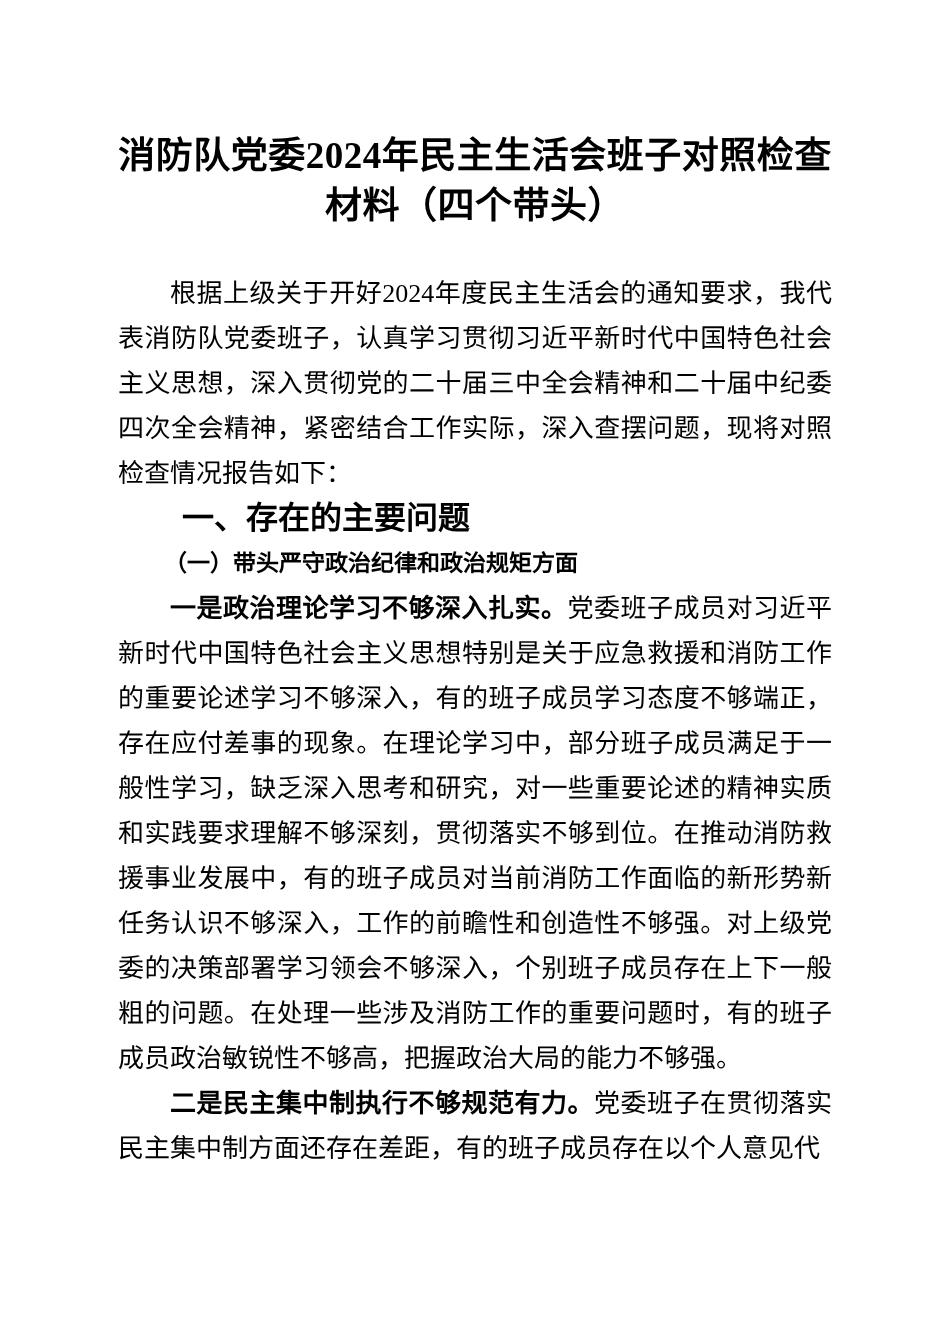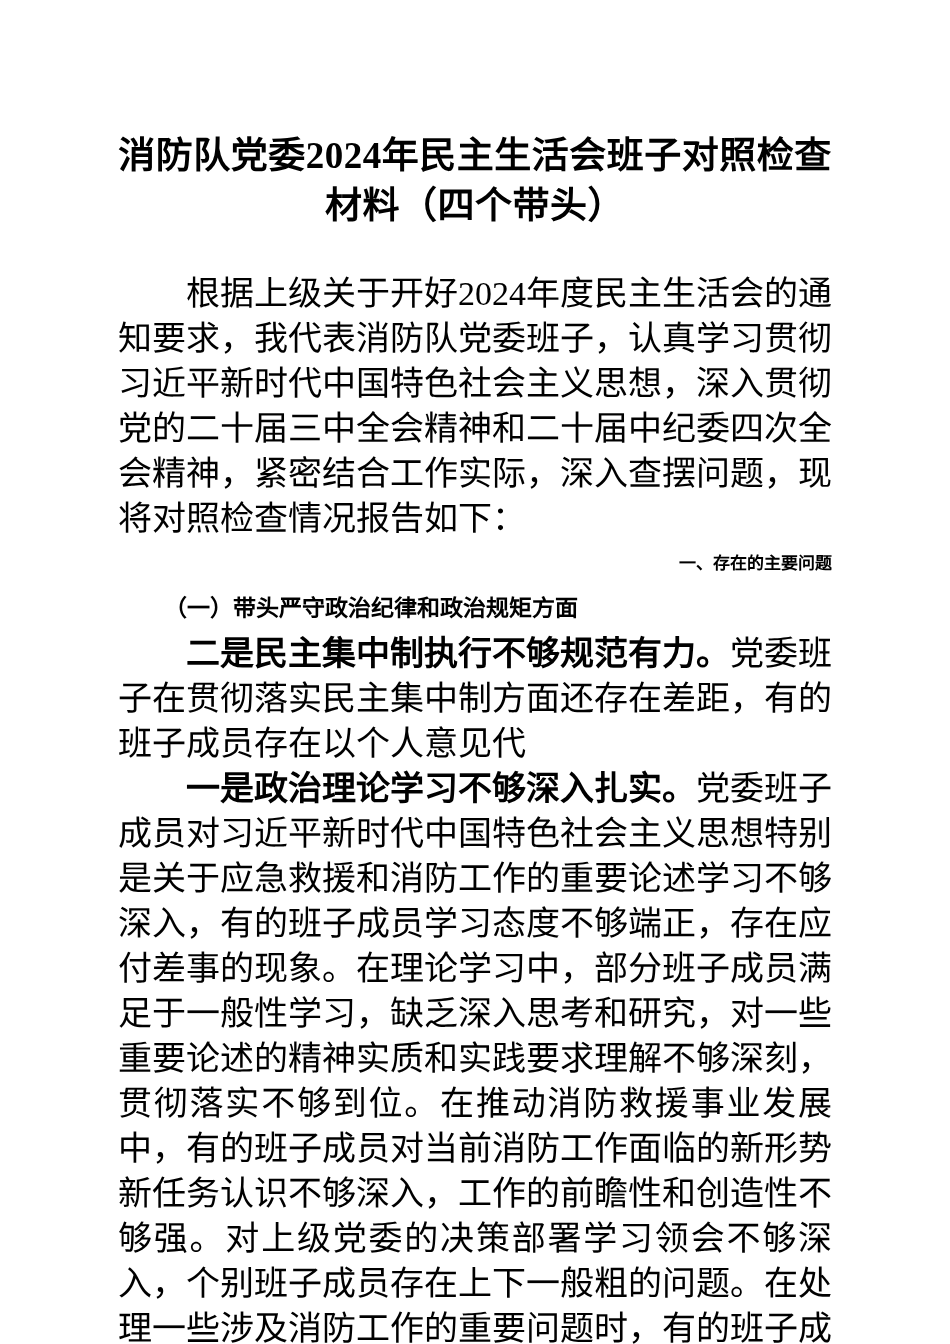--- a/index.html
+++ b/index.html
@@ -27,35 +27,34 @@
     margin-bottom: 40px;
     font-size: 37px;
     line-height: 50px;
     font-weight: 700;
     text-align: center;
     letter-spacing: 0.5px;
     font-family: "Liberation Serif", "DejaVu Serif", serif;
   }
   p.body-para {
     margin: 0;
-    font-size: 34px;
+    font-size: 26px;
     line-height: 45px;
     text-align: justify;
     text-indent: 2em;
     font-family: "Liberation Serif", "DejaVu Serif", serif;
     font-weight: 400;
   }
   .heading-black {
     margin: 0;
-    font-size: 17px;
+    font-size: 32px;
     line-height: 45px;
     text-indent: 2em;
     font-weight: 700;
     font-family: "Liberation Sans", "DejaVu Sans", sans-serif;
-    text-align: right;
   }
   .heading-kai {
     margin: 0;
     font-size: 23px;
     line-height: 45px;
     text-indent: 2em;
     font-weight: 700;
     font-family: "Liberation Serif", "DejaVu Serif", serif;
   }
   .lead-bold {
@@ -69,18 +68,18 @@
   <div class="content">
 
     <h1 class="doc-title">消防队党委2024年民主生活会班子对照检查材料（四个带头）</h1>
 
     <p class="body-para">根据上级关于开好2024年度民主生活会的通知要求，我代表消防队党委班子，认真学习贯彻习近平新时代中国特色社会主义思想，深入贯彻党的二十届三中全会精神和二十届中纪委四次全会精神，紧密结合工作实际，深入查摆问题，现将对照检查情况报告如下：</p>
 
     <h2 class="heading-black">一、存在的主要问题</h2>
 
     <h3 class="heading-kai">（一）带头严守政治纪律和政治规矩方面</h3>
 
+    <p class="body-para"><span class="lead-bold">一是政治理论学习不够深入扎实。</span><span>党委班子成员对习近平新时代中国特色社会主义思想特别是关于应急救援和消防工作的重要论述学习不够深入，有的班子成员学习态度不够端正，存在应付差事的现象。在理论学习中，部分班子成员满足于一般性学习，缺乏深入思考和研究，对一些重要论述的精神实质和实践要求理解不够深刻，贯彻落实不够到位。在推动消防救援事业发展中，有的班子成员对当前消防工作面临的新形势新任务认识不够深入，工作的前瞻性和创造性不够强。对上级党委的决策部署学习领会不够深入，个别班子成员存在上下一般粗的问题。在处理一些涉及消防工作的重要问题时，有的班子成员政治敏锐性不够高，把握政治大局的能力不够强。</span></p>
+
     <p class="body-para"><span class="lead-bold">二是民主集中制执行不够规范有力。</span><span>党委班子在贯彻落实民主集中制方面还存在差距，有的班子成员存在以个人意见代</span></p>
-
-    <p class="body-para"><span class="lead-bold">一是政治理论学习不够深入扎实。</span><span>党委班子成员对习近平新时代中国特色社会主义思想特别是关于应急救援和消防工作的重要论述学习不够深入，有的班子成员学习态度不够端正，存在应付差事的现象。在理论学习中，部分班子成员满足于一般性学习，缺乏深入思考和研究，对一些重要论述的精神实质和实践要求理解不够深刻，贯彻落实不够到位。在推动消防救援事业发展中，有的班子成员对当前消防工作面临的新形势新任务认识不够深入，工作的前瞻性和创造性不够强。对上级党委的决策部署学习领会不够深入，个别班子成员存在上下一般粗的问题。在处理一些涉及消防工作的重要问题时，有的班子成员政治敏锐性不够高，把握政治大局的能力不够强。</span></p>
 
   </div>
 </div>
 
 </body></html>

